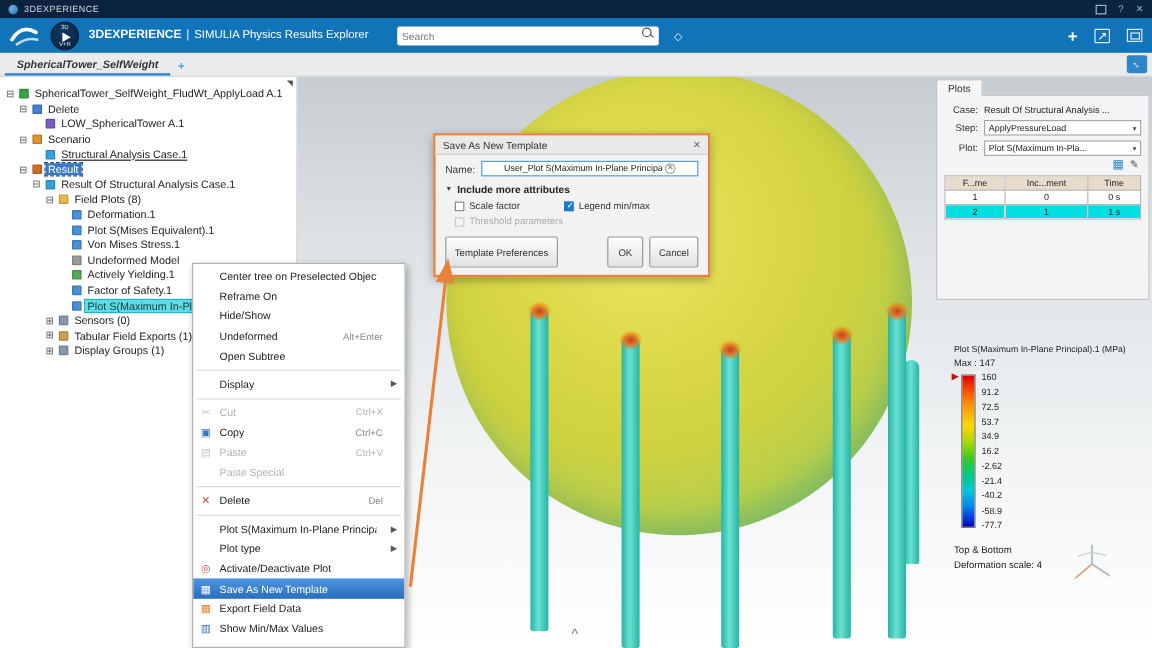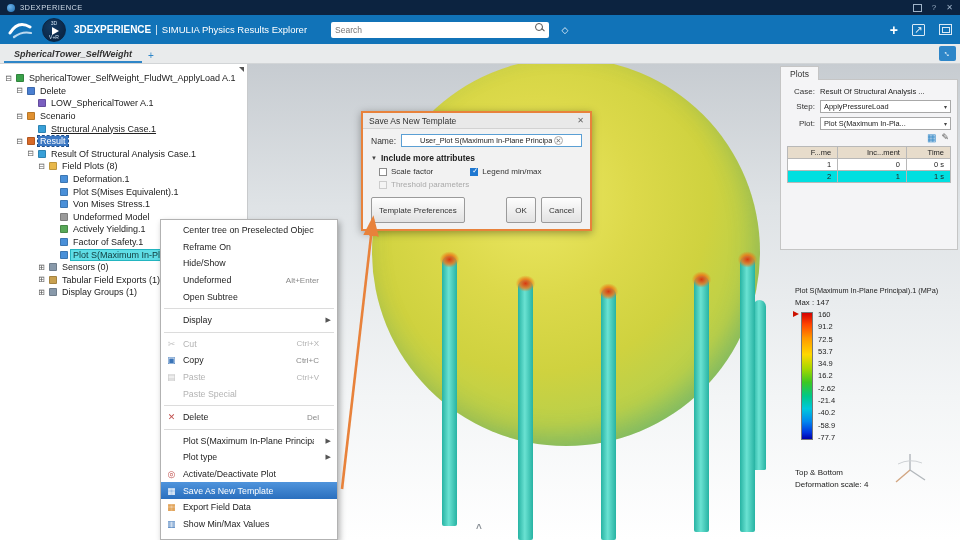--- a/index.html
+++ b/index.html
@@ -127,34 +127,34 @@
   .prow{display:flex;align-items:center;gap:5px;margin-bottom:4px}
   .plab{width:28px;text-align:right;color:#333;flex:0 0 auto}
   .pval{font-size:7.6px;color:#222;white-space:nowrap;overflow:hidden}
   .pselect{flex:1;height:13px;background:#fff;border:1px solid #a8a8a8;display:flex;align-items:center;padding:0 3px;gap:3px;min-width:0}
   .pselect .sv{flex:1;font-size:7.4px;white-space:nowrap;overflow:hidden}
   .pselect .sa{font-size:6px;color:#444;flex:0 0 auto}
   .picons{display:flex;justify-content:flex-end;gap:5px;margin:-1px 2px 3px 0}
   .pgrid{color:#2e86c8;font-size:10px;line-height:1}
   .ppencil{color:#555;font-size:9px;line-height:1}
   table.ptable{width:100%;border-collapse:collapse;background:#fff}
-  .ptable th,.ptable td{border:1px solid #b8b8b8;font-weight:normal;font-size:7.5px;text-align:right;padding:1px 6px;height:12px;white-space:nowrap;overflow:hidden}
+  .ptable th,.ptable td{border:1px solid #b8b8b8;font-weight:normal;font-size:7.5px;text-align:center;padding:1px 6px;height:12px;white-space:nowrap;overflow:hidden}
   .ptable th{background:#e7dccb}
   .ptable tr.sel td{background:#00dfe0}
 
   
   .legend{position:absolute;left:795px;top:286px;width:165px;z-index:10;color:#222}
   .lg-title{font-size:7.3px;white-space:nowrap}
   .lg-max{font-size:7.8px;margin-top:3px}
   .lg-bar-wrap{display:flex;margin-top:5px;position:relative}
   .lg-marker{position:absolute;left:-2px;top:-1px;width:0;height:0;border-left:6px solid #cc1100;border-top:3.5px solid transparent;border-bottom:3.5px solid transparent}
   .lg-bar{width:12px;height:128px;margin-left:6px;border:1px solid #777;
     background:linear-gradient(180deg,#d40000 0%,#ff4400 9%,#ff9900 20%,#ffd800 33%,#a8d800 44%,#3cc822 55%,#00c888 66%,#00c8dd 76%,#0088ee 86%,#0033dd 95%,#0000a8 100%)}
   .lg-ticks{display:flex;flex-direction:column;justify-content:space-between;height:132px;margin:-2px 0 0 5px;font-size:7.5px}
-  .lg-foot{margin-top:25px;font-size:8px;line-height:1.5}
+  .lg-foot{margin-top:11px;font-size:8px;line-height:1.5}
 </style>
 </head>
 <body>
 
 <div class="titlebar">
   <span class="tb-dot"></span>
   <span class="tb-app">3DEXPERIENCE</span>
   <div class="tb-right">
     <span class="win-icon"></span>
     <span>?</span>

